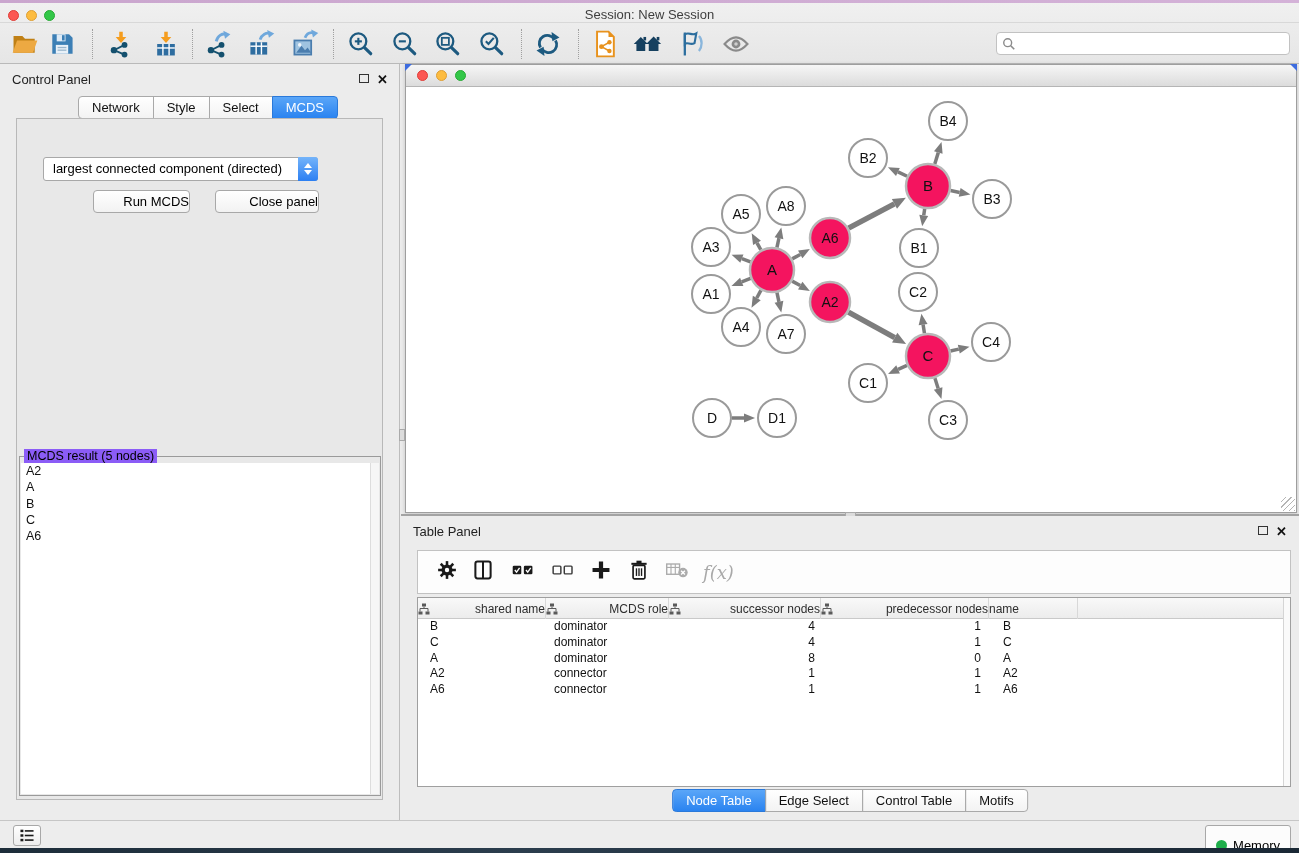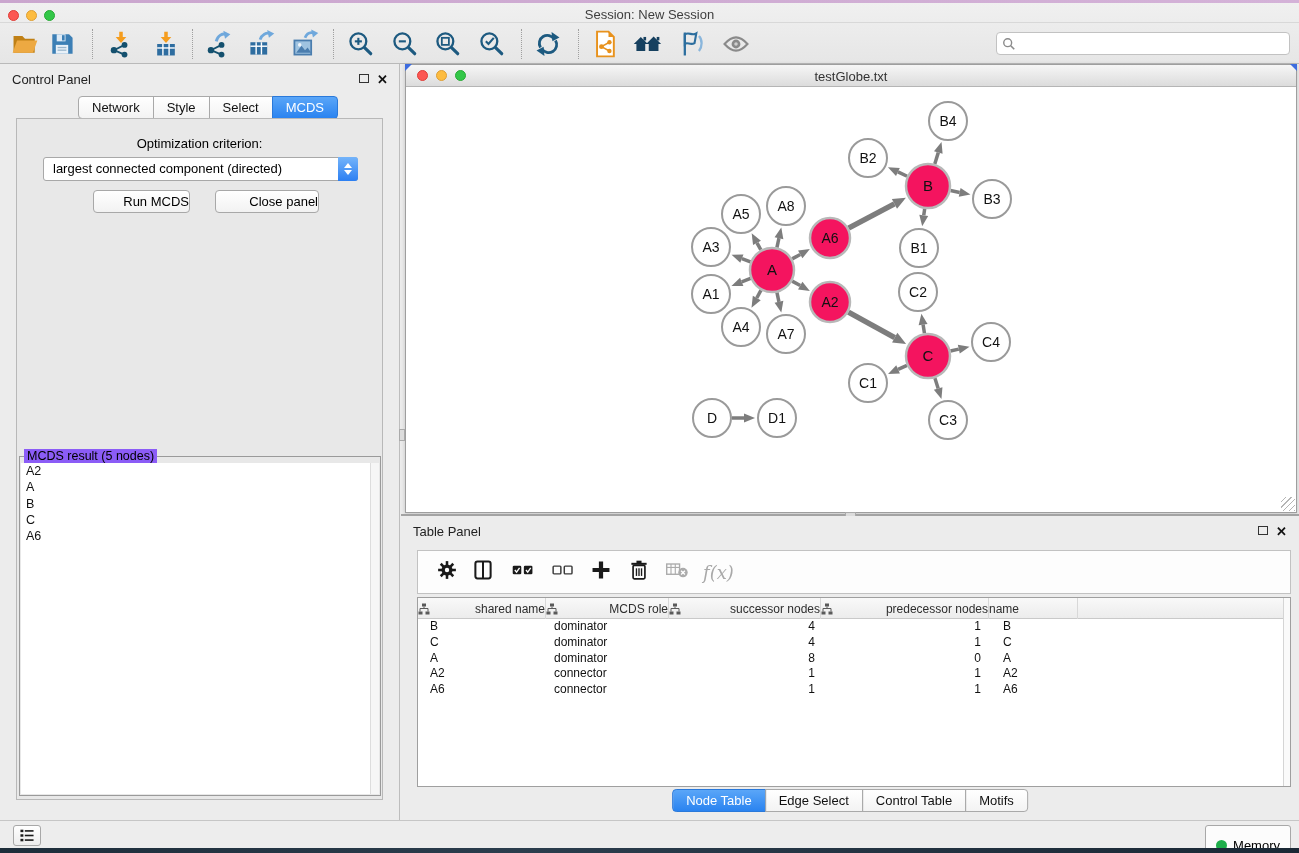--- a/index.html
+++ b/index.html
@@ -28,21 +28,21 @@
   .float-icon{position:absolute;width:10px;height:9px;border:1.5px solid #333}
   .close-icon{position:absolute;font-size:13px;font-weight:700;color:#111;line-height:13px}
   .seg-tabs{display:flex}
   .seg-tab{height:23px;line-height:21px;padding:0 13px;font-size:13px;color:#111;background:linear-gradient(#ffffff,#f3f3f3);border:1px solid #a9a9a9;margin-left:-1px}
   .seg-tab:first-child{border-radius:4px 0 0 4px;margin-left:0}
   .seg-tab:last-child{border-radius:0 4px 4px 0}
   .seg-tab.selected{background:linear-gradient(#5aa6f8,#2a83f0);border-color:#2a79da;color:#fff}
   #cp-tabs{position:absolute;left:78px;top:32px}
   #cp-content{position:absolute;left:16px;top:54px;width:367px;height:682px;background:#e8e8e8;border:1px solid #b8b8b8}
   #opt-label{position:absolute;left:0;top:17px;width:100%;text-align:center;font-size:13px;color:#000}
-  #criterion-select{position:absolute;left:26px;top:38px;width:315px;height:24px;background:#fff;border:1px solid #a8a8a8;border-radius:3px;font-size:13px;color:#000;line-height:22px;padding-left:9px}
+  #criterion-select{position:absolute;left:26px;top:38px;width:275px;height:24px;background:#fff;border:1px solid #a8a8a8;border-radius:3px;font-size:13px;color:#000;line-height:22px;padding-left:9px}
   #criterion-stepper{position:absolute;right:-1px;top:-1px;width:20px;height:24px;border-radius:0 3px 3px 0;background:linear-gradient(#74b4fa,#2c7ff2);display:flex;flex-direction:column;align-items:center;justify-content:center;gap:2px}
   .chev-up{width:0;height:0;border-left:4px solid transparent;border-right:4px solid transparent;border-bottom:5px solid #fff}
   .chev-down{width:0;height:0;border-left:4px solid transparent;border-right:4px solid transparent;border-top:5px solid #fff}
   .cp-btn{position:absolute;top:71px;height:23px;background:linear-gradient(#ffffff,#f2f2f2);border:1px solid #a8a8a8;border-radius:4px;font-size:13px;color:#000;text-align:right;line-height:21px}
   #run-btn{left:76px;width:97px}
   #closepanel-btn{left:198px;width:104px}
   #result-box{position:absolute;left:2px;top:337px;width:362px;height:340px;border:1px solid #9a9a9a}
   #result-legend{position:absolute;left:4px;top:-8px;background:#8b5cf6;padding:0 3px;font-size:12.5px;color:#000}
   #result-list{position:absolute;left:1px;top:6px;right:1px;bottom:1px;background:#fff;overflow:hidden}
   #result-scroll{position:absolute;right:0;top:0;width:9px;height:100%;background:#f6f6f6;border-left:1px solid #ddd}
@@ -268,21 +268,20 @@
     <div class="panel-title">Control Panel</div>
     <span class="float-icon" style="right:30px;top:10px"></span>
     <span class="close-icon" style="right:11px;top:9px">✕</span>
     <div class="seg-tabs" id="cp-tabs">
         <div class="seg-tab">Network</div>
         <div class="seg-tab">Style</div>
         <div class="seg-tab">Select</div>
         <div class="seg-tab selected">MCDS</div>
       </div>
     <div id="cp-content">
-      <div id="opt-label">Optimization criterion:</div>
       <div id="criterion-select">
         <span>largest connected component (directed)</span>
         <span id="criterion-stepper">
             <span class="chev-up"></span>
             <span class="chev-down"></span>
           </span>
       </div>
       <div class="cp-btn" id="run-btn">Run MCDS</div>
       <div class="cp-btn" id="closepanel-btn">Close panel</div>
       <div id="result-box">
@@ -297,21 +296,20 @@
           </div>
       </div>
     </div>
   </div>
 
   <div class="abs" id="network-window">
     <div id="nw-titlebar">
       <span class="tl" style="left:11px;top:5px;background:#fc5753;border:0.5px solid #df3e38"></span>
       <span class="tl" style="left:30px;top:5px;background:#fdbc40;border:0.5px solid #de9f34"></span>
       <span class="tl" style="left:49px;top:5px;background:#33c748;border:0.5px solid #27aa35"></span>
-      <div id="nw-title">testGlobe.txt</div>
     </div>
     <div id="nw-canvas">
       <svg width="890" height="425" viewBox="0 0 890 425">
           <line x1="344.59698311096014" y1="191.42085910388454" x2="335.7086764060137" y2="194.91789780747" stroke="#7d7d7d" stroke-width="3.5"></line>
           <polygon points="325.47245093734244,198.94526520498002 334.06111701612326,190.73035102483178 337.3562357959041,199.10544459010825" fill="#7d7d7d"></polygon>
           <line x1="344.4789624129428" y1="174.88551041799482" x2="335.87801045099513" y2="171.6425285307031" stroke="#7d7d7d" stroke-width="3.5"></line>
           <polygon points="325.5853403006634,167.76168568713538 337.4656279779092,167.43189074193103 334.29039292408106,175.85316631947515" fill="#7d7d7d"></polygon>
           <line x1="355.01124522107034" y1="203.2051297548061" x2="350.76647424802945" y2="211.01003122136515" stroke="#7d7d7d" stroke-width="3.5"></line>
           <polygon points="345.51098283201964,220.67335414757676 346.81329668730655,208.8600574602702 354.71965180875236,213.1600049824601" fill="#7d7d7d"></polygon>
           <line x1="354.86073469061347" y1="162.87745621530175" x2="350.9824241395546" y2="155.87147586500183" stroke="#7d7d7d" stroke-width="3.5"></line>

